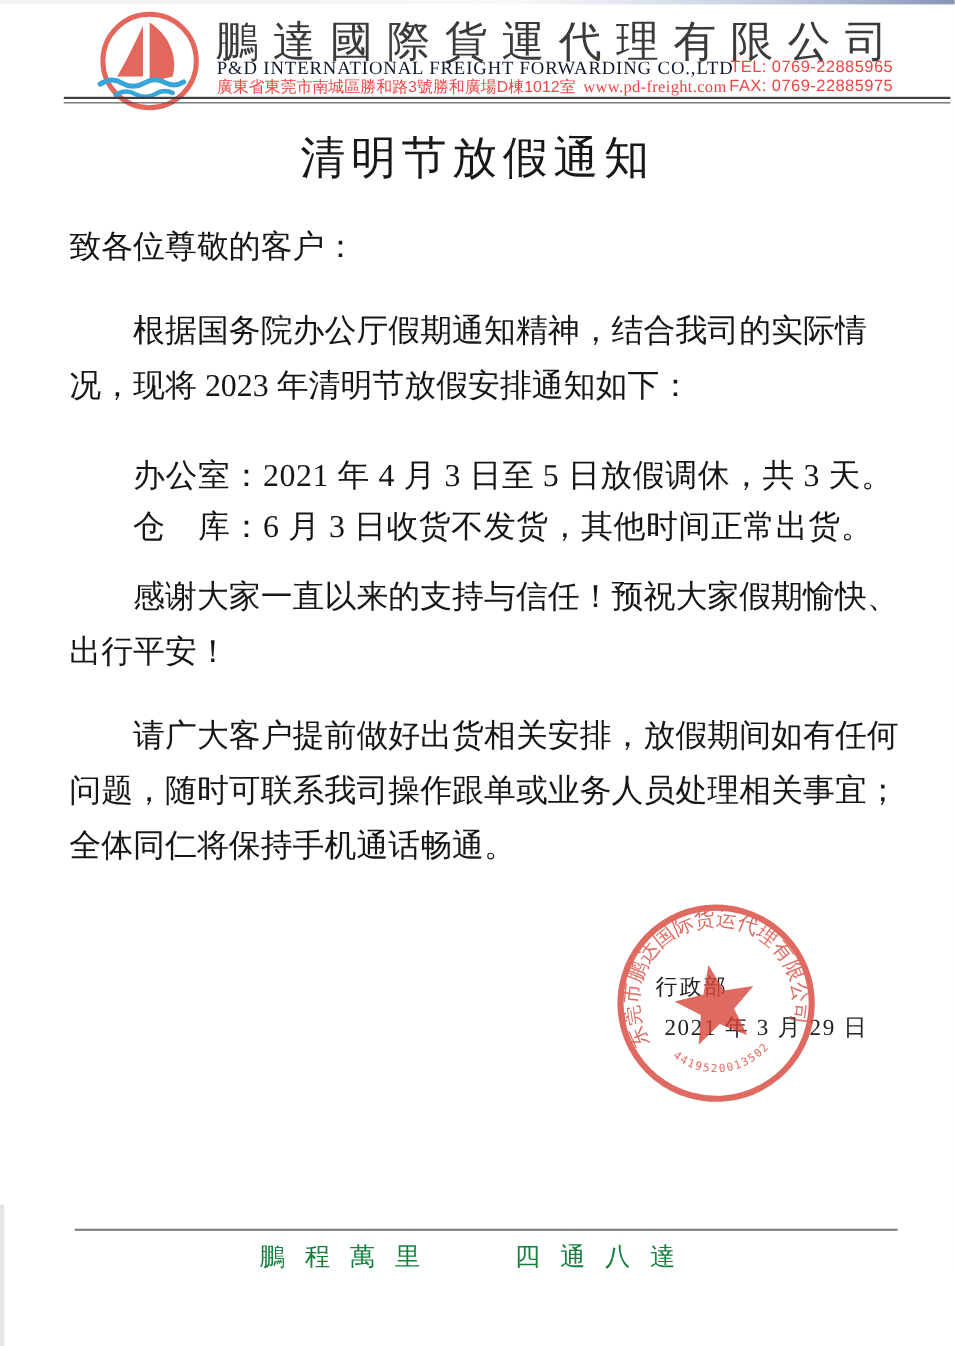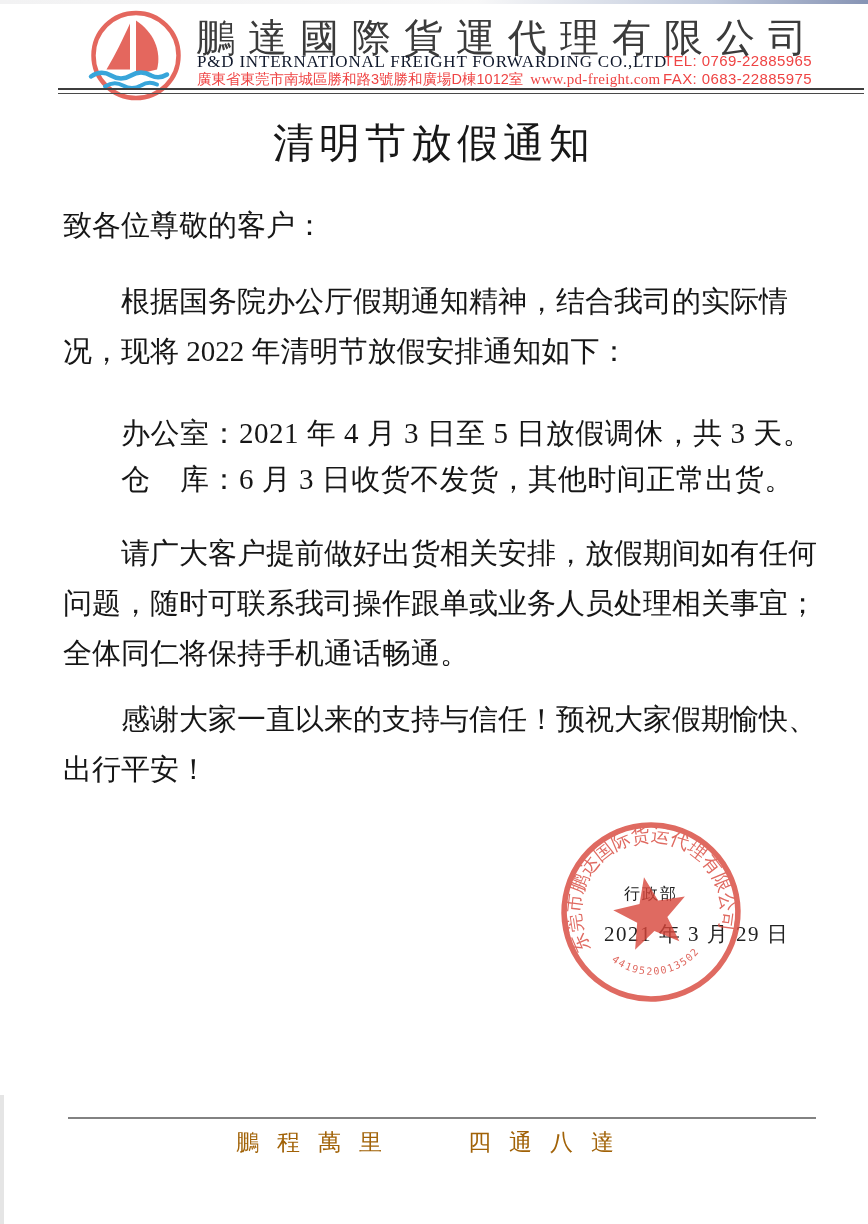--- a/index.html
+++ b/index.html
@@ -36,30 +36,30 @@
   
   .body-block{position:absolute;left:63px;top:200px;width:757px;font-size:29px;line-height:50px;color:#161616;}
   .body-block p{margin:0;}
   .indent{text-indent:2em;}
   .para-intro{margin-top:26px !important;}
   .schedule{margin-top:34px !important;font-weight:400;line-height:46px;text-indent:2em;letter-spacing:.5px;}
   .para-body1{margin-top:26px !important;}
   .para-body2{margin-top:16px !important;}
 
   
-  .sig-dept{position:absolute;left:624px;top:884px;font-size:16px;color:#222;letter-spacing:2px;}
+  .sig-dept{position:absolute;left:596px;top:884px;font-size:20px;color:#222;letter-spacing:2px;}
   .sig-date{position:absolute;left:604px;top:920px;font-size:21px;color:#222;letter-spacing:1.5px;white-space:nowrap;}
 
   
   .stamp{position:absolute;left:556px;top:817px;width:190px;height:190px;opacity:.8;}
 
   
   .footer-rule{position:absolute;left:68px;top:1117px;width:748px;border-top:2px solid #828282;}
   .motto{position:absolute;left:0;top:1127px;width:868px;display:flex;justify-content:center;gap:68px;
-    font-size:23px;color:#a16207;letter-spacing:18px;}
+    font-size:23px;color:#15803d;letter-spacing:18px;}
   .motto span{white-space:nowrap;}
 </style>
 </head>
 <body>
 
 <div class="page">
 
   <div class="scan-strip-top"></div>
   <div class="scan-strip-left"></div>
 
@@ -71,32 +71,32 @@
     <path d="M7 67 Q17 60 27 66 Q37 72 47 66 Q57 60 67 66 Q75 70 83 65" fill="none" stroke="#38a5da" stroke-width="4.5" stroke-linecap="round"></path>
     <path d="M21 77 Q30 71 39 76 Q48 81 57 76 Q65 71 73 75" fill="none" stroke="#38a5da" stroke-width="4" stroke-linecap="round"></path>
   </svg>
 
   <div class="company-cn">鵬達國際貨運代理有限公司</div>
   <div class="company-en">P&amp;D INTERNATIONAL FREIGHT FORWARDING CO.,LTD</div>
   <div class="address-row">
     <span>廣東省東莞市南城區勝和路3號勝和廣場D棟1012室</span><span class="website">www.pd-freight.com</span>
   </div>
   <div class="contact tel">TEL: 0769-22885965</div>
-  <div class="contact fax">FAX: 0683-22885975</div>
+  <div class="contact fax">FAX: 0769-22885975</div>
   <div class="header-rule"></div>
 
   <div class="doc-title">清明节放假通知</div>
 
   <div class="body-block">
     <p>致各位尊敬的客户：</p>
-    <p class="indent para-intro">根据国务院办公厅假期通知精神，结合我司的实际情况，现将 2022 年清明节放假安排通知如下：</p>
+    <p class="indent para-intro">根据国务院办公厅假期通知精神，结合我司的实际情况，现将 2023 年清明节放假安排通知如下：</p>
     <p class="schedule"><span>办公室：</span><span>2021 年 4 月 3 日至 5 日放假调休，共 3 天。</span></p>
     <p class="schedule" style="margin-top:0 !important;"><span>仓　库：</span><span>6 月 3 日收货不发货，其他时间正常出货。</span></p>
+    <p class="indent para-body2">感谢大家一直以来的支持与信任！预祝大家假期愉快、出行平安！</p>
     <p class="indent para-body1">请广大客户提前做好出货相关安排，放假期间如有任何问题，随时可联系我司操作跟单或业务人员处理相关事宜；全体同仁将保持手机通话畅通。</p>
-    <p class="indent para-body2">感谢大家一直以来的支持与信任！预祝大家假期愉快、出行平安！</p>
   </div>
 
   <div class="sig-dept">行政部</div>
   <div class="sig-date">2021 年 3 月 29 日</div>
 
   <svg class="stamp" viewBox="0 0 188 188">
     <g transform="rotate(-6 94 94)" fill="#d8453a" stroke="none">
       <circle cx="94" cy="94" r="86" fill="none" stroke="#d8453a" stroke-width="5.5"></circle>
       <path id="sealArc" d="M30.6 123.6 A70 70 0 1 1 157.4 123.6" fill="none"></path>
       <path id="sealNumArc" d="M43.2 129.6 A62 62 0 0 0 144.8 129.6" fill="none"></path>

